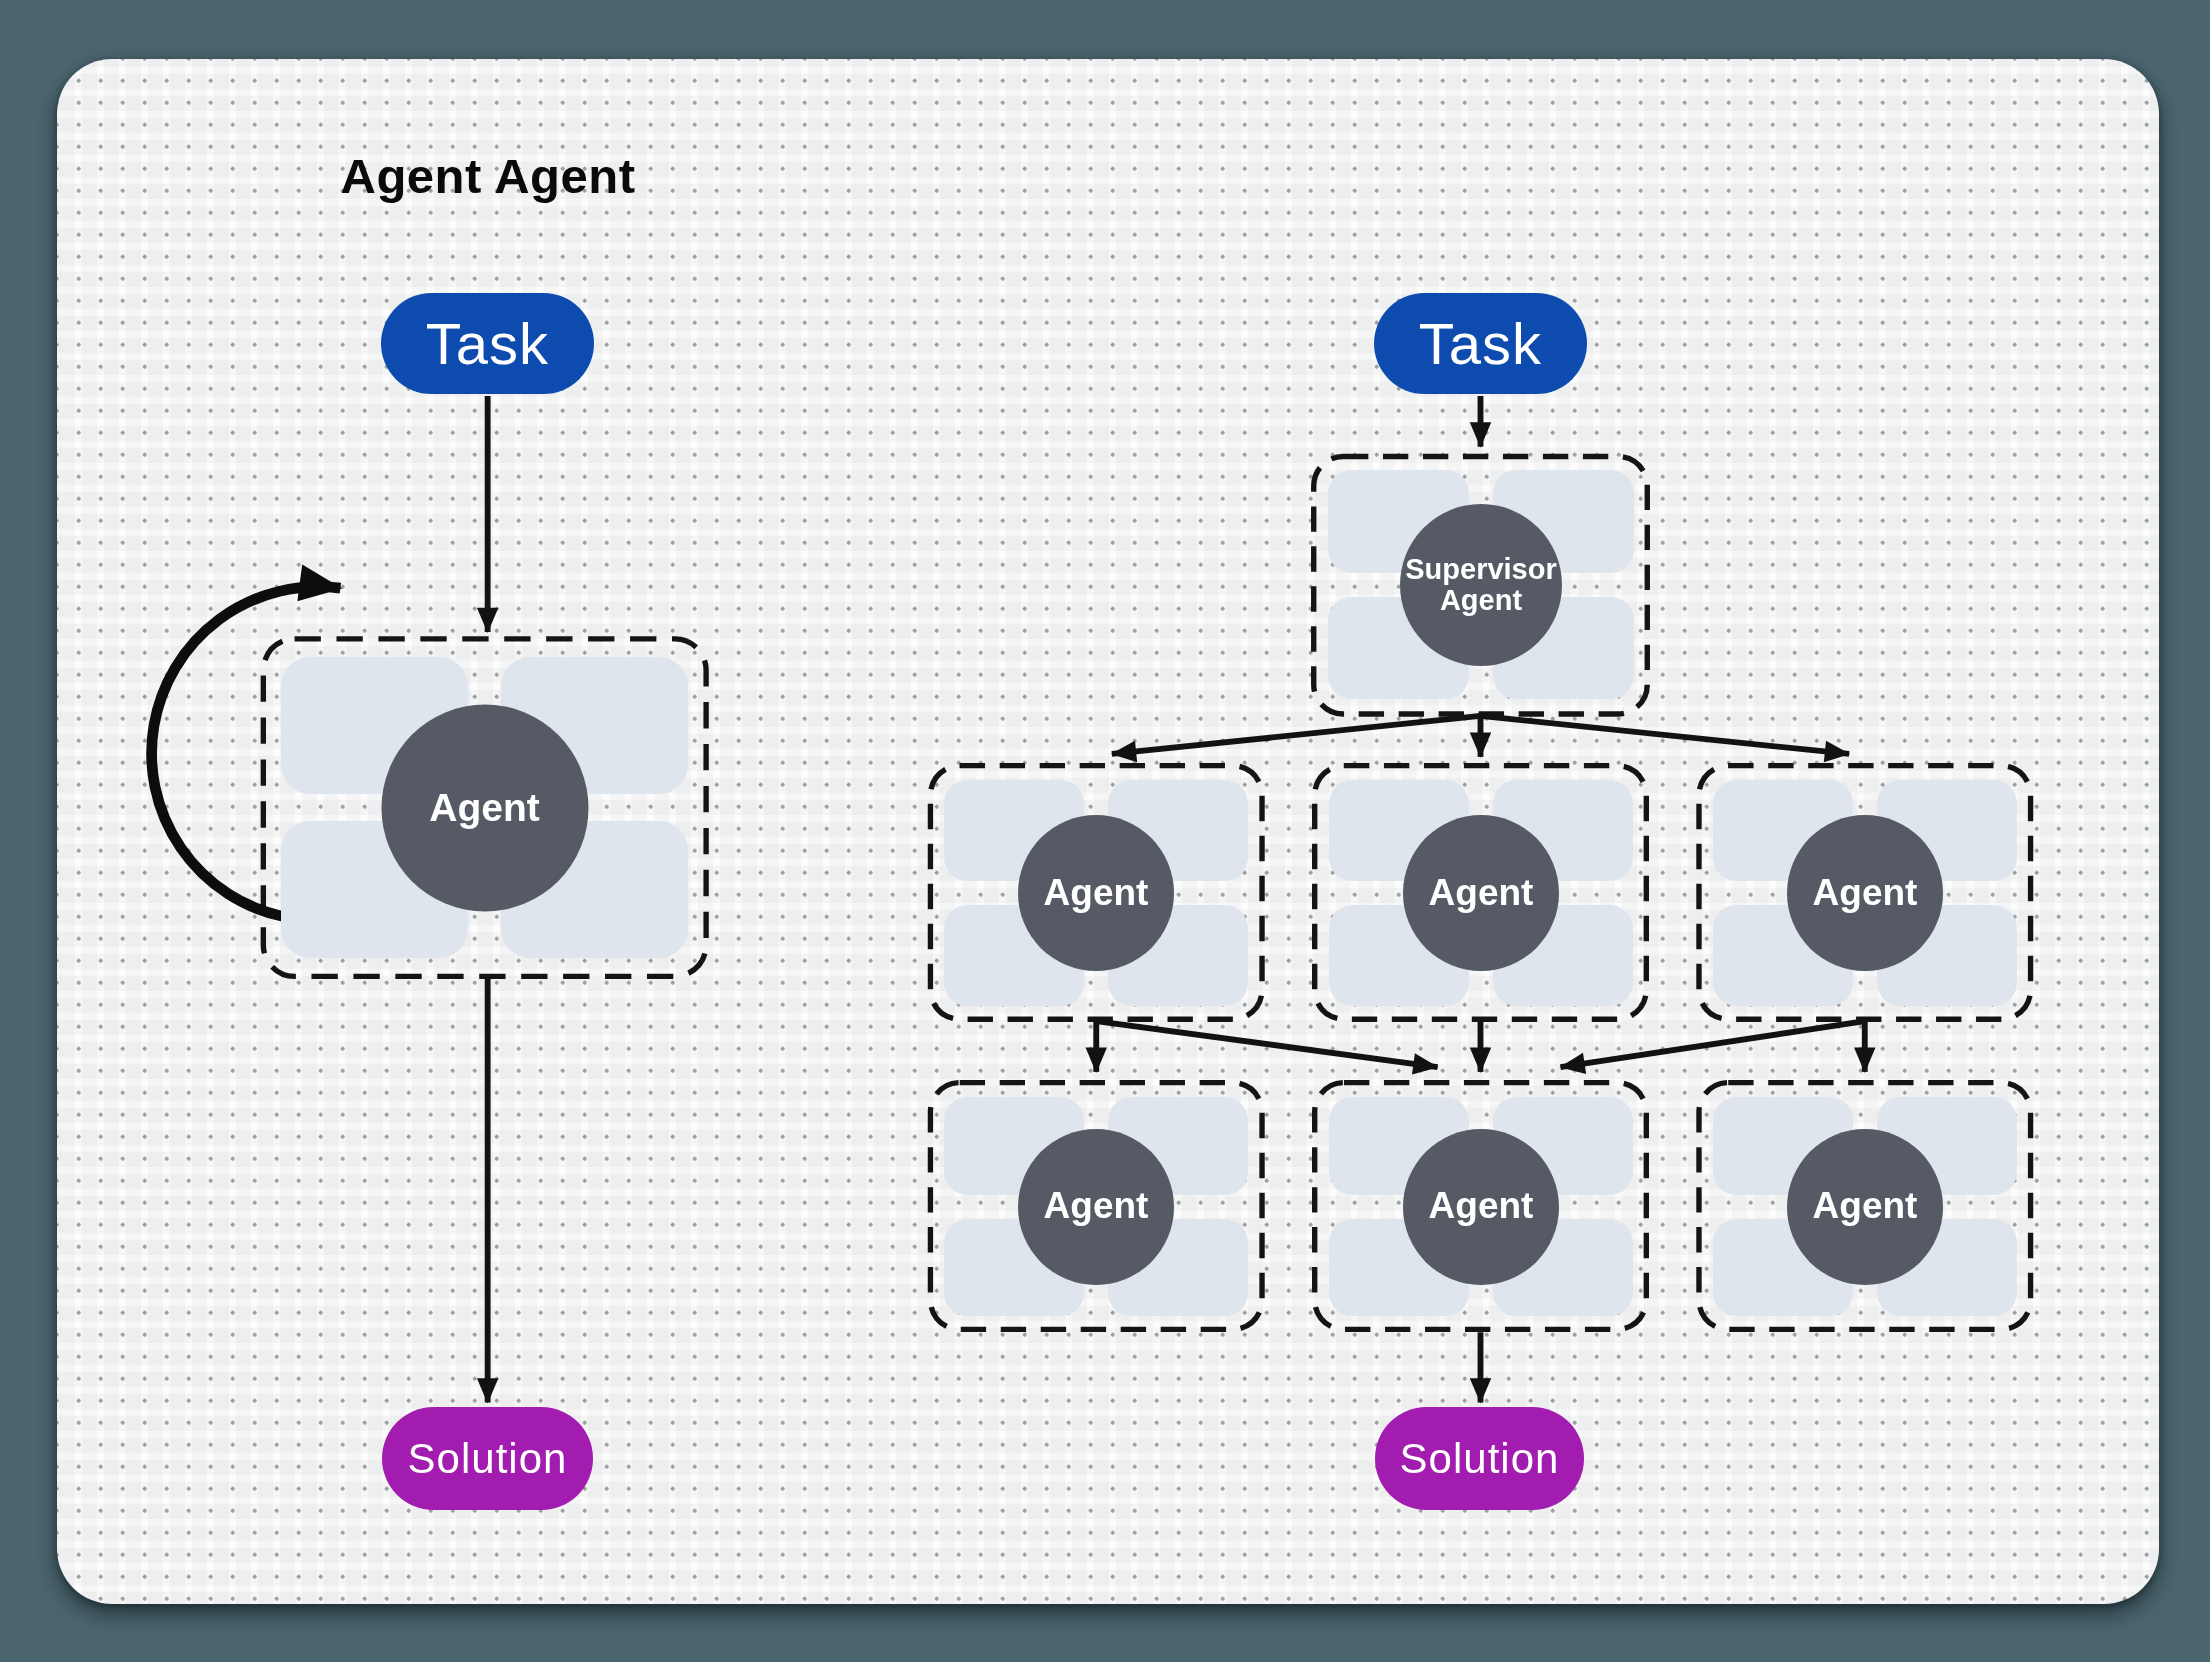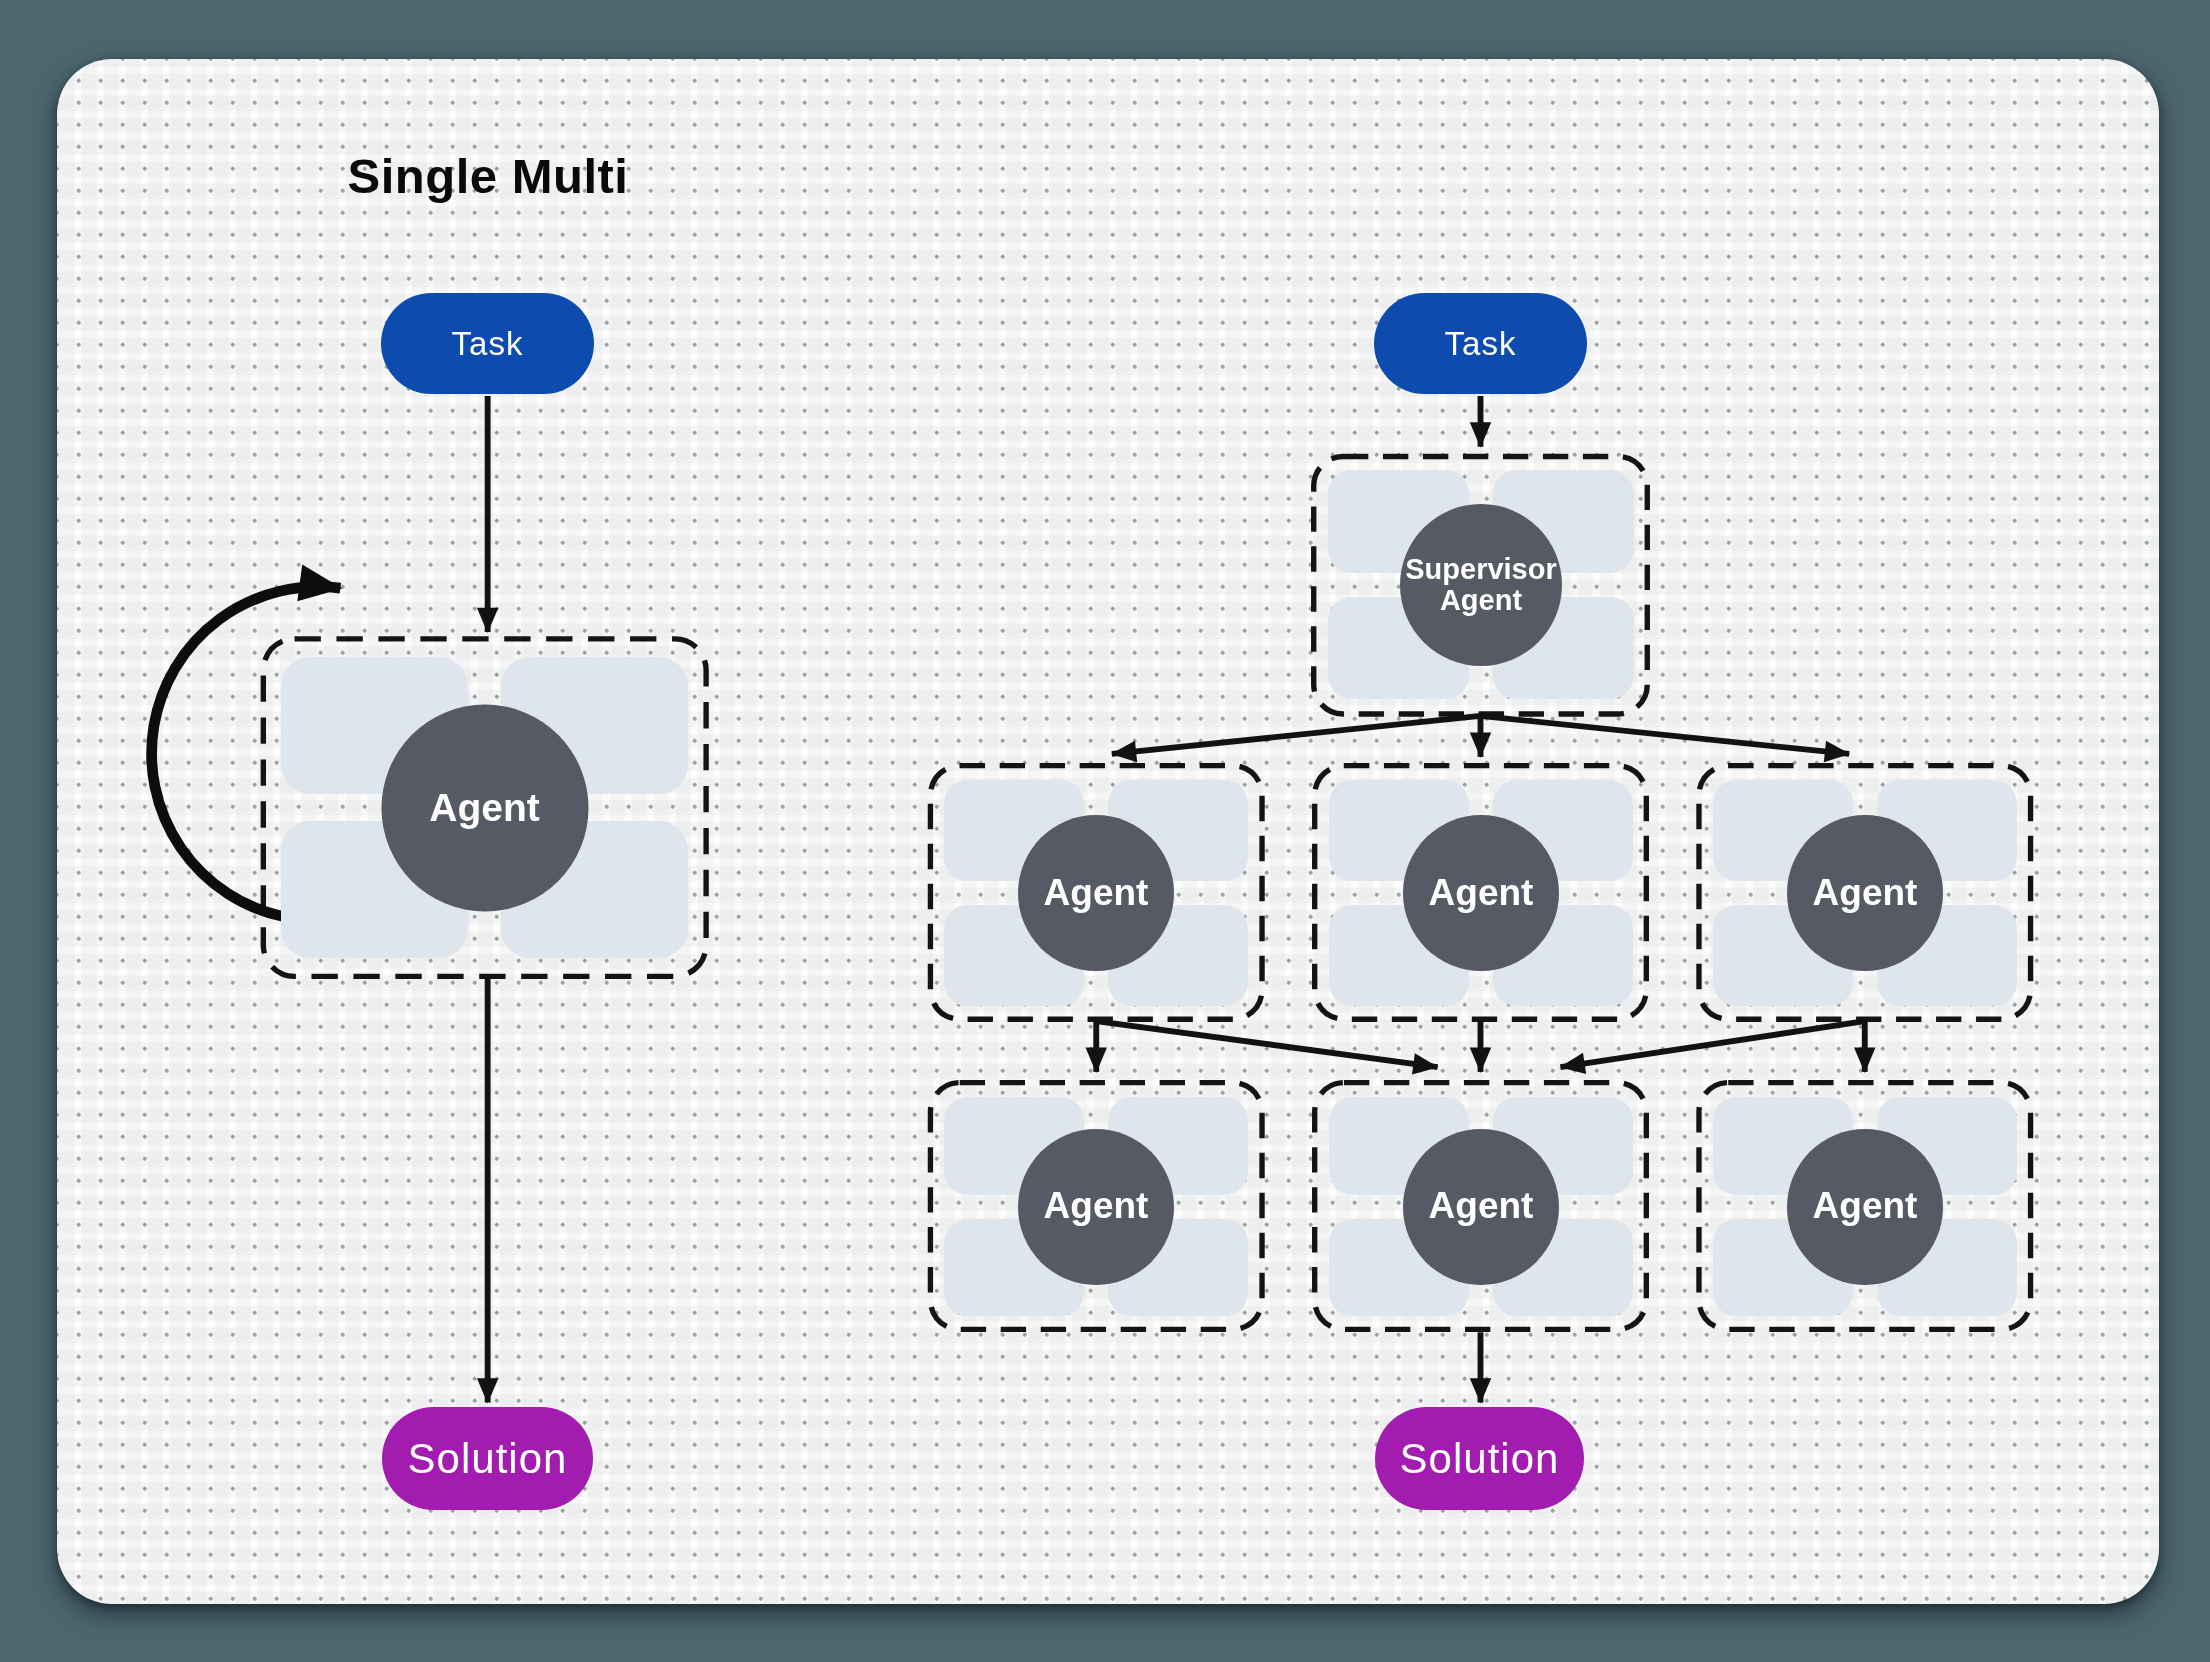--- a/index.html
+++ b/index.html
@@ -18,21 +18,21 @@
       repeating-linear-gradient(0deg,rgba(110,115,120,.05) 0 14.6px,rgba(0,0,0,0) 14.6px 22px);
     background-size:22px 22px,auto,auto;
     background-position:10.7px 10.7px,2.9px 2.9px,2.9px 2.9px;
   }
   .title{
     position:absolute;transform:translateX(-50%);
     font-size:49px;font-weight:700;color:#0a0a0a;white-space:nowrap;letter-spacing:0.5px;
   }
   .pill{
     position:absolute;display:flex;align-items:center;justify-content:center;
-    color:#ffffff;border-radius:974px;font-size:33px;font-weight:400;letter-spacing:1px;
+    color:#ffffff;border-radius:974px;font-size:58px;font-weight:400;letter-spacing:1px;
   }
   .pill.blue{background:#0d4cae;}
   .pill.green{background:#a21caf;}
   .abox{position:absolute;display:grid;grid-template-columns:1fr 1fr;grid-template-rows:1fr 1fr;box-sizing:border-box;}
   .abox .q{background:#dfe5ec;}
   .abox.big{padding:17.6px;column-gap:33px;row-gap:27px;}
   .abox.big .q{border-radius:29px;}
   .abox.small{padding:13.7px;column-gap:23.4px;row-gap:17.6px;gap:24px;}
   .abox.small .q{border-radius:23.4px;}
   .circ{
@@ -48,21 +48,21 @@
   svg .dashrect{fill:none;stroke:#141414;stroke-width:5.5;}
   svg .flow{stroke:#121212;stroke-width:6;fill:none;}
   svg .loop{stroke:#0d0d0d;stroke-width:11;fill:none;}
 </style>
 </head>
 <body>
 
 <div class="stage">
   <div class="card"></div>
 
-  <div class="title" style="left:488px;top:148px;">Single Multi</div>
+  <div class="title" style="left:488px;top:148px;">Agent Agent</div>
 
   <svg class="overlay" width="2211" height="1663" viewBox="0 0 2267 1705">
     <defs>
       <marker id="ah" markerUnits="userSpaceOnUse" markerWidth="28" markerHeight="24" refX="26" refY="12" orient="auto">
         <path d="M1,1 L27,12 L1,23 Z" fill="#121212"></path>
       </marker>
       <marker id="ahBig" markerUnits="userSpaceOnUse" markerWidth="48" markerHeight="42" refX="44" refY="21" orient="auto">
         <path d="M2,2 L46,21 L2,40 Z" fill="#0d0d0d"></path>
       </marker>
     </defs>

